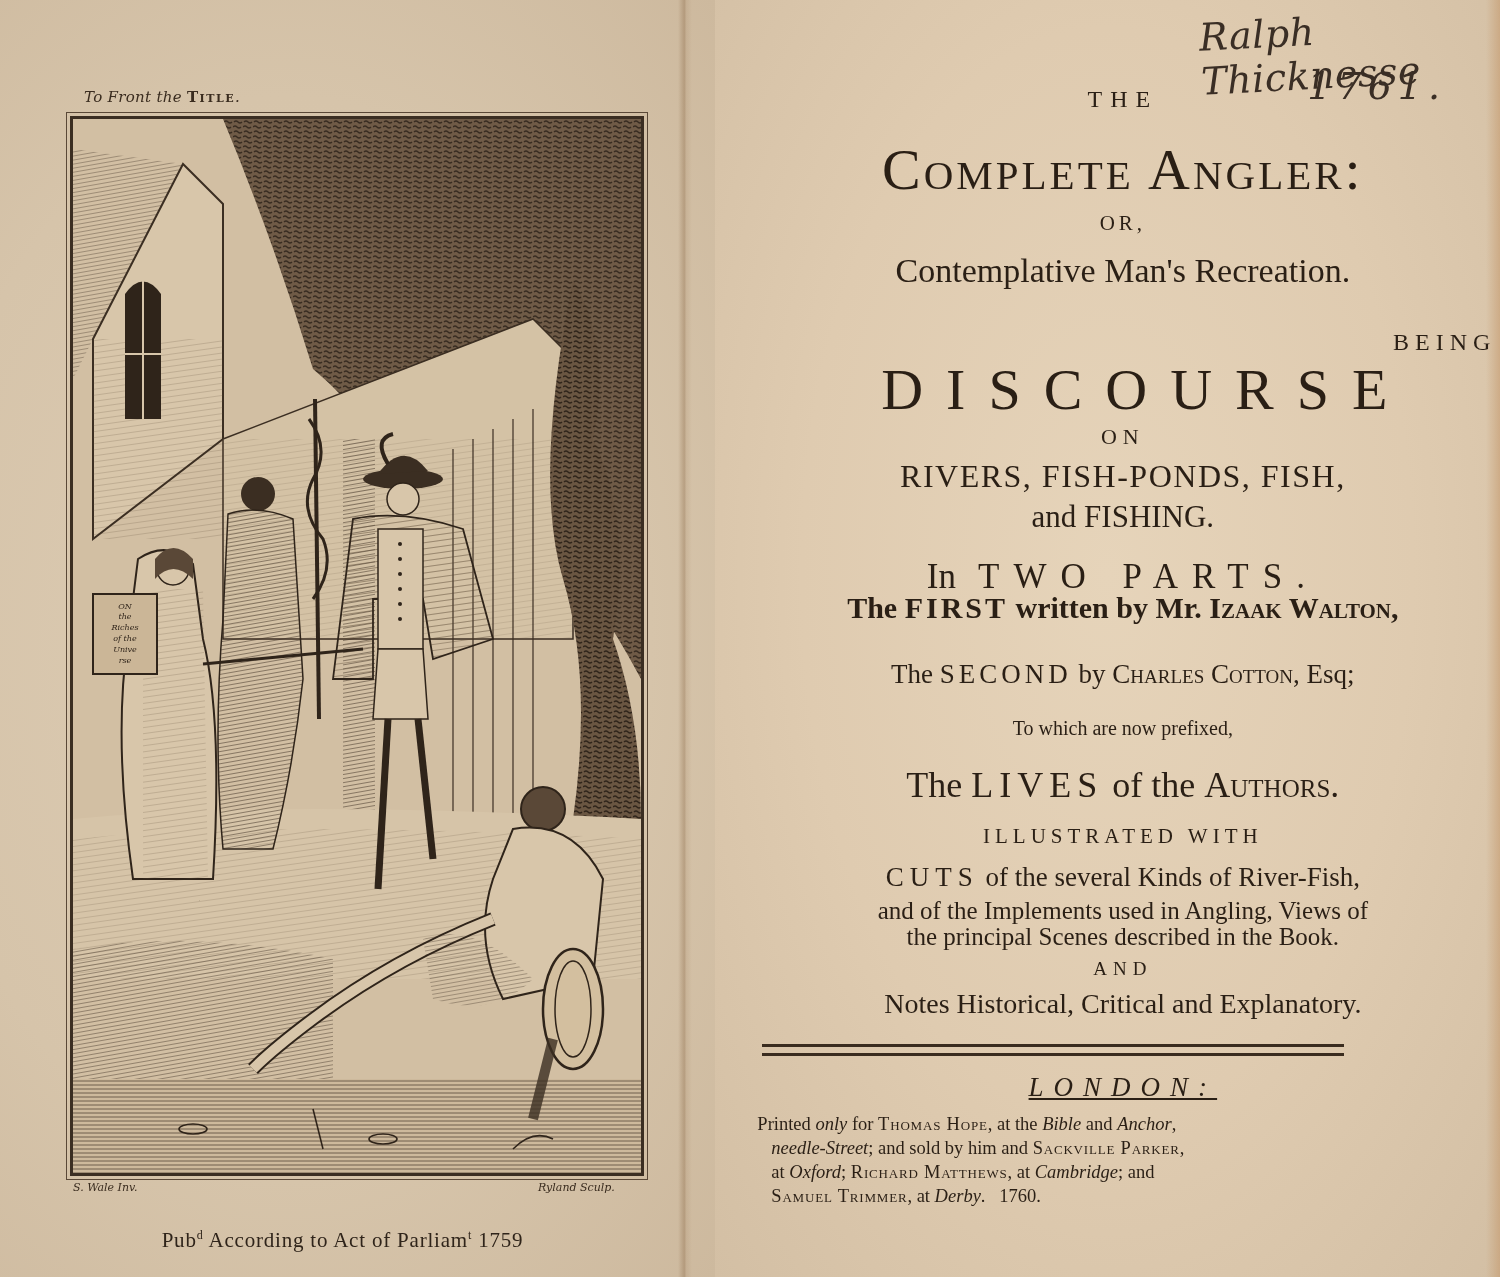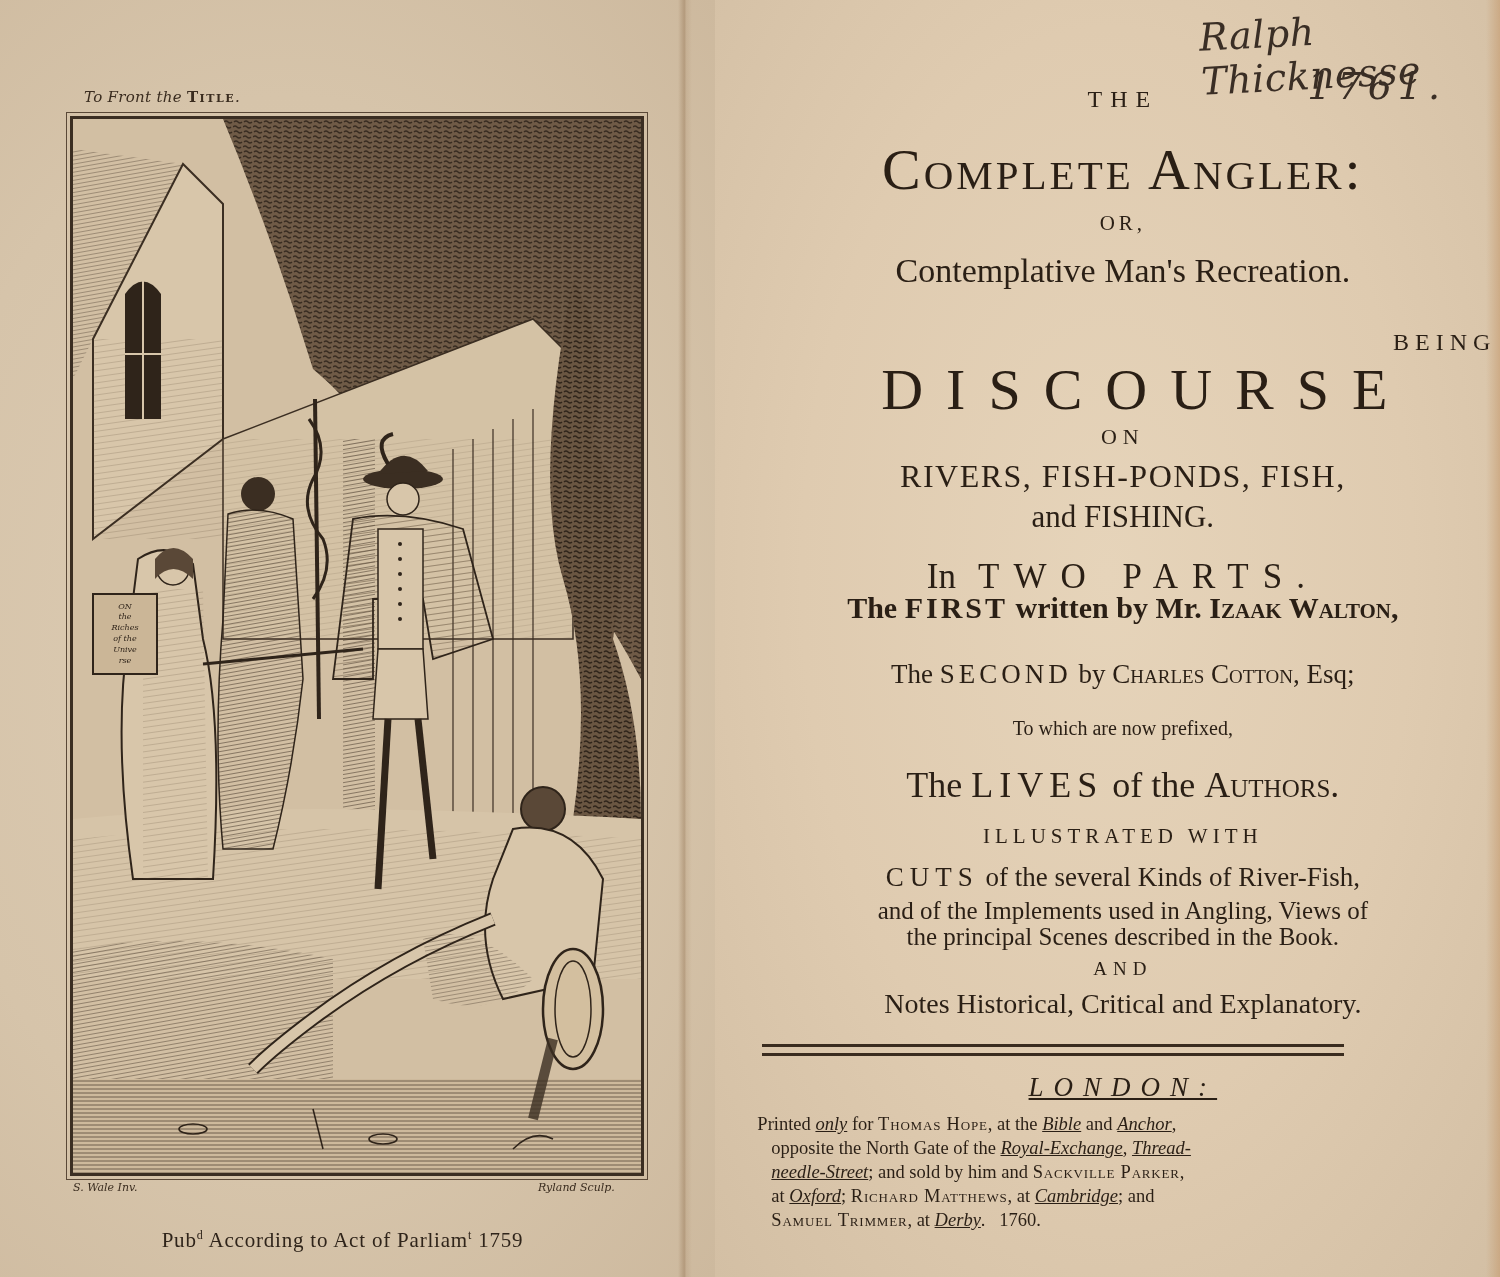--- a/index.html
+++ b/index.html
@@ -152,21 +152,21 @@
       top: 1112px;
       width: 590px;
       font-family: "Liberation Serif", serif;
       font-size: 18.5px;
       line-height: 24px;
       color: #2a1f15;
       text-align: left;
     }
     .imprint .l { display: block; white-space: nowrap; }
     .imprint .ind { padding-left: 14px; }
-    .imprint i { font-style: italic; text-decoration: underline; }
+    .imprint i { font-style: italic; }
     .imprint .sc { font-variant: small-caps; letter-spacing: 0.8px; margin-top: 36px; }
     .sc { font-variant: small-caps; }
 
     .signature {
       position: absolute;
       left: 485px;
       top: 8px;
       font-family: "DejaVu Serif", serif;
       font-style: italic;
       color: #3a2e25;
@@ -368,19 +368,18 @@
     </div>
     <div class="tp tp-and">AND</div>
     <div class="tp tp-notes">Notes Historical, Critical and Explanatory.</div>
 
     <div class="rule-double"></div>
 
     <div class="tp tp-london">LONDON:</div>
 
     <div class="imprint">
       <span class="l"><span>Printed </span><i>only</i><span> for </span><span class="sc">Thomas Hope</span><span>, at the </span><i>Bible</i><span> and </span><i>Anchor</i><span>,</span></span>
-      <span class="l ind"><span>opposite the North Gate of the </span><i>Royal-Exchange</i><span>, </span><i>Thread-</i></span>
       <span class="l ind"><i>needle-Street</i><span>; and sold by him and </span><span class="sc">Sackville Parker</span><span>,</span></span>
       <span class="l ind"><span>at </span><i>Oxford</i><span>; </span><span class="sc">Richard Matthews</span><span>, at </span><i>Cambridge</i><span>; and</span></span>
       <span class="l ind"><span class="sc">Samuel Trimmer</span><span>, at </span><i>Derby</i><span style="white-space:pre">.   1760.</span></span>
     </div>
   </div>
 </div>
 
 </body></html>

